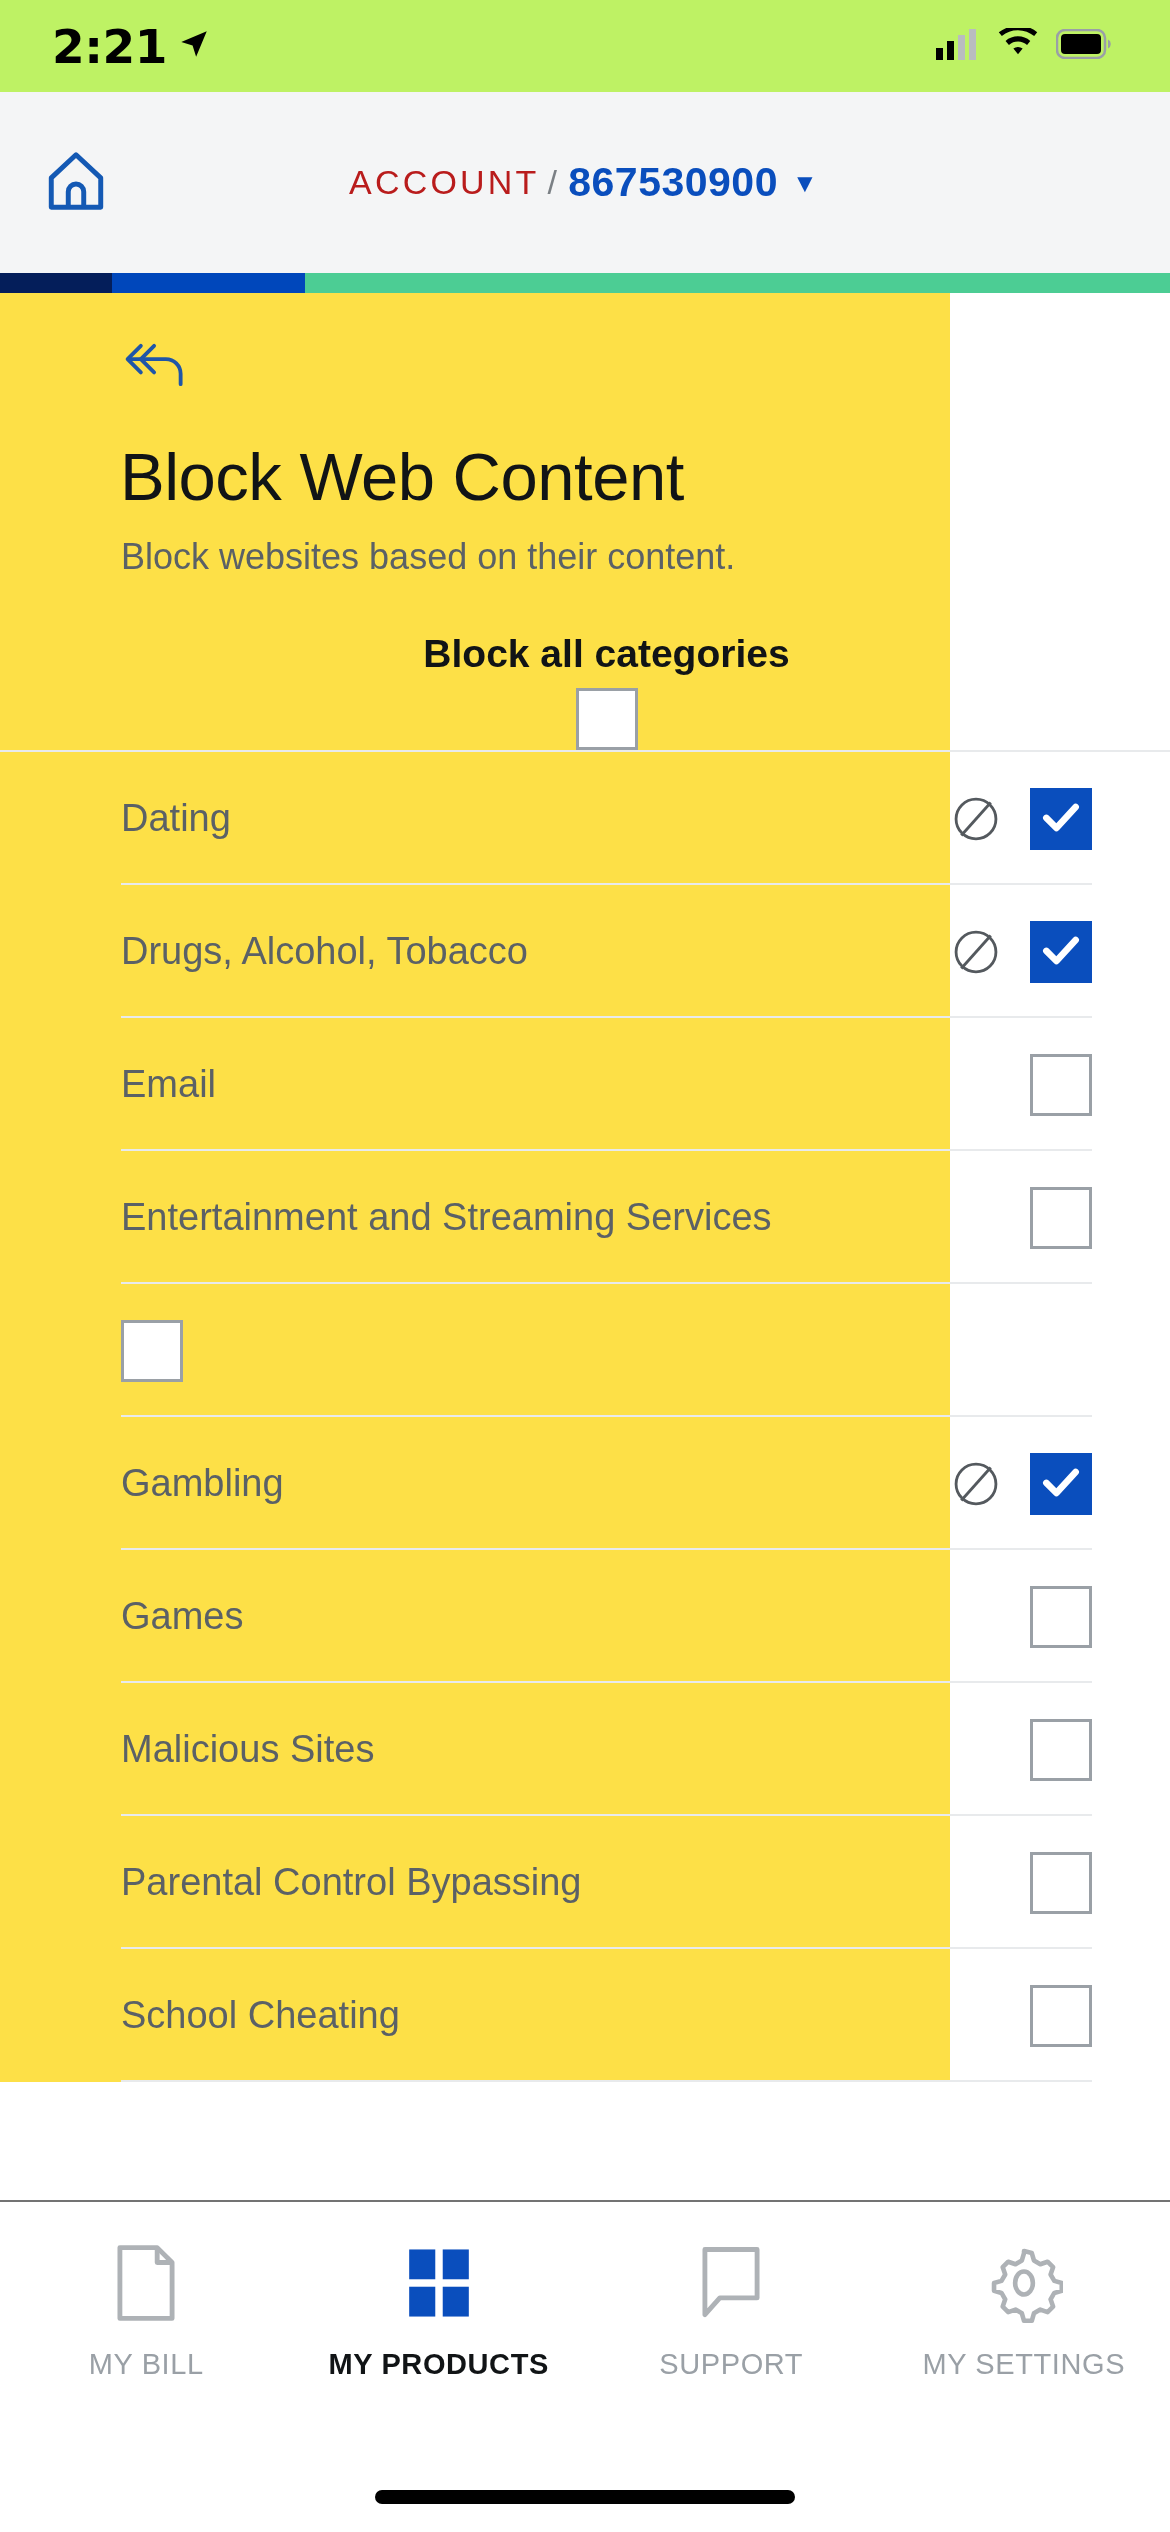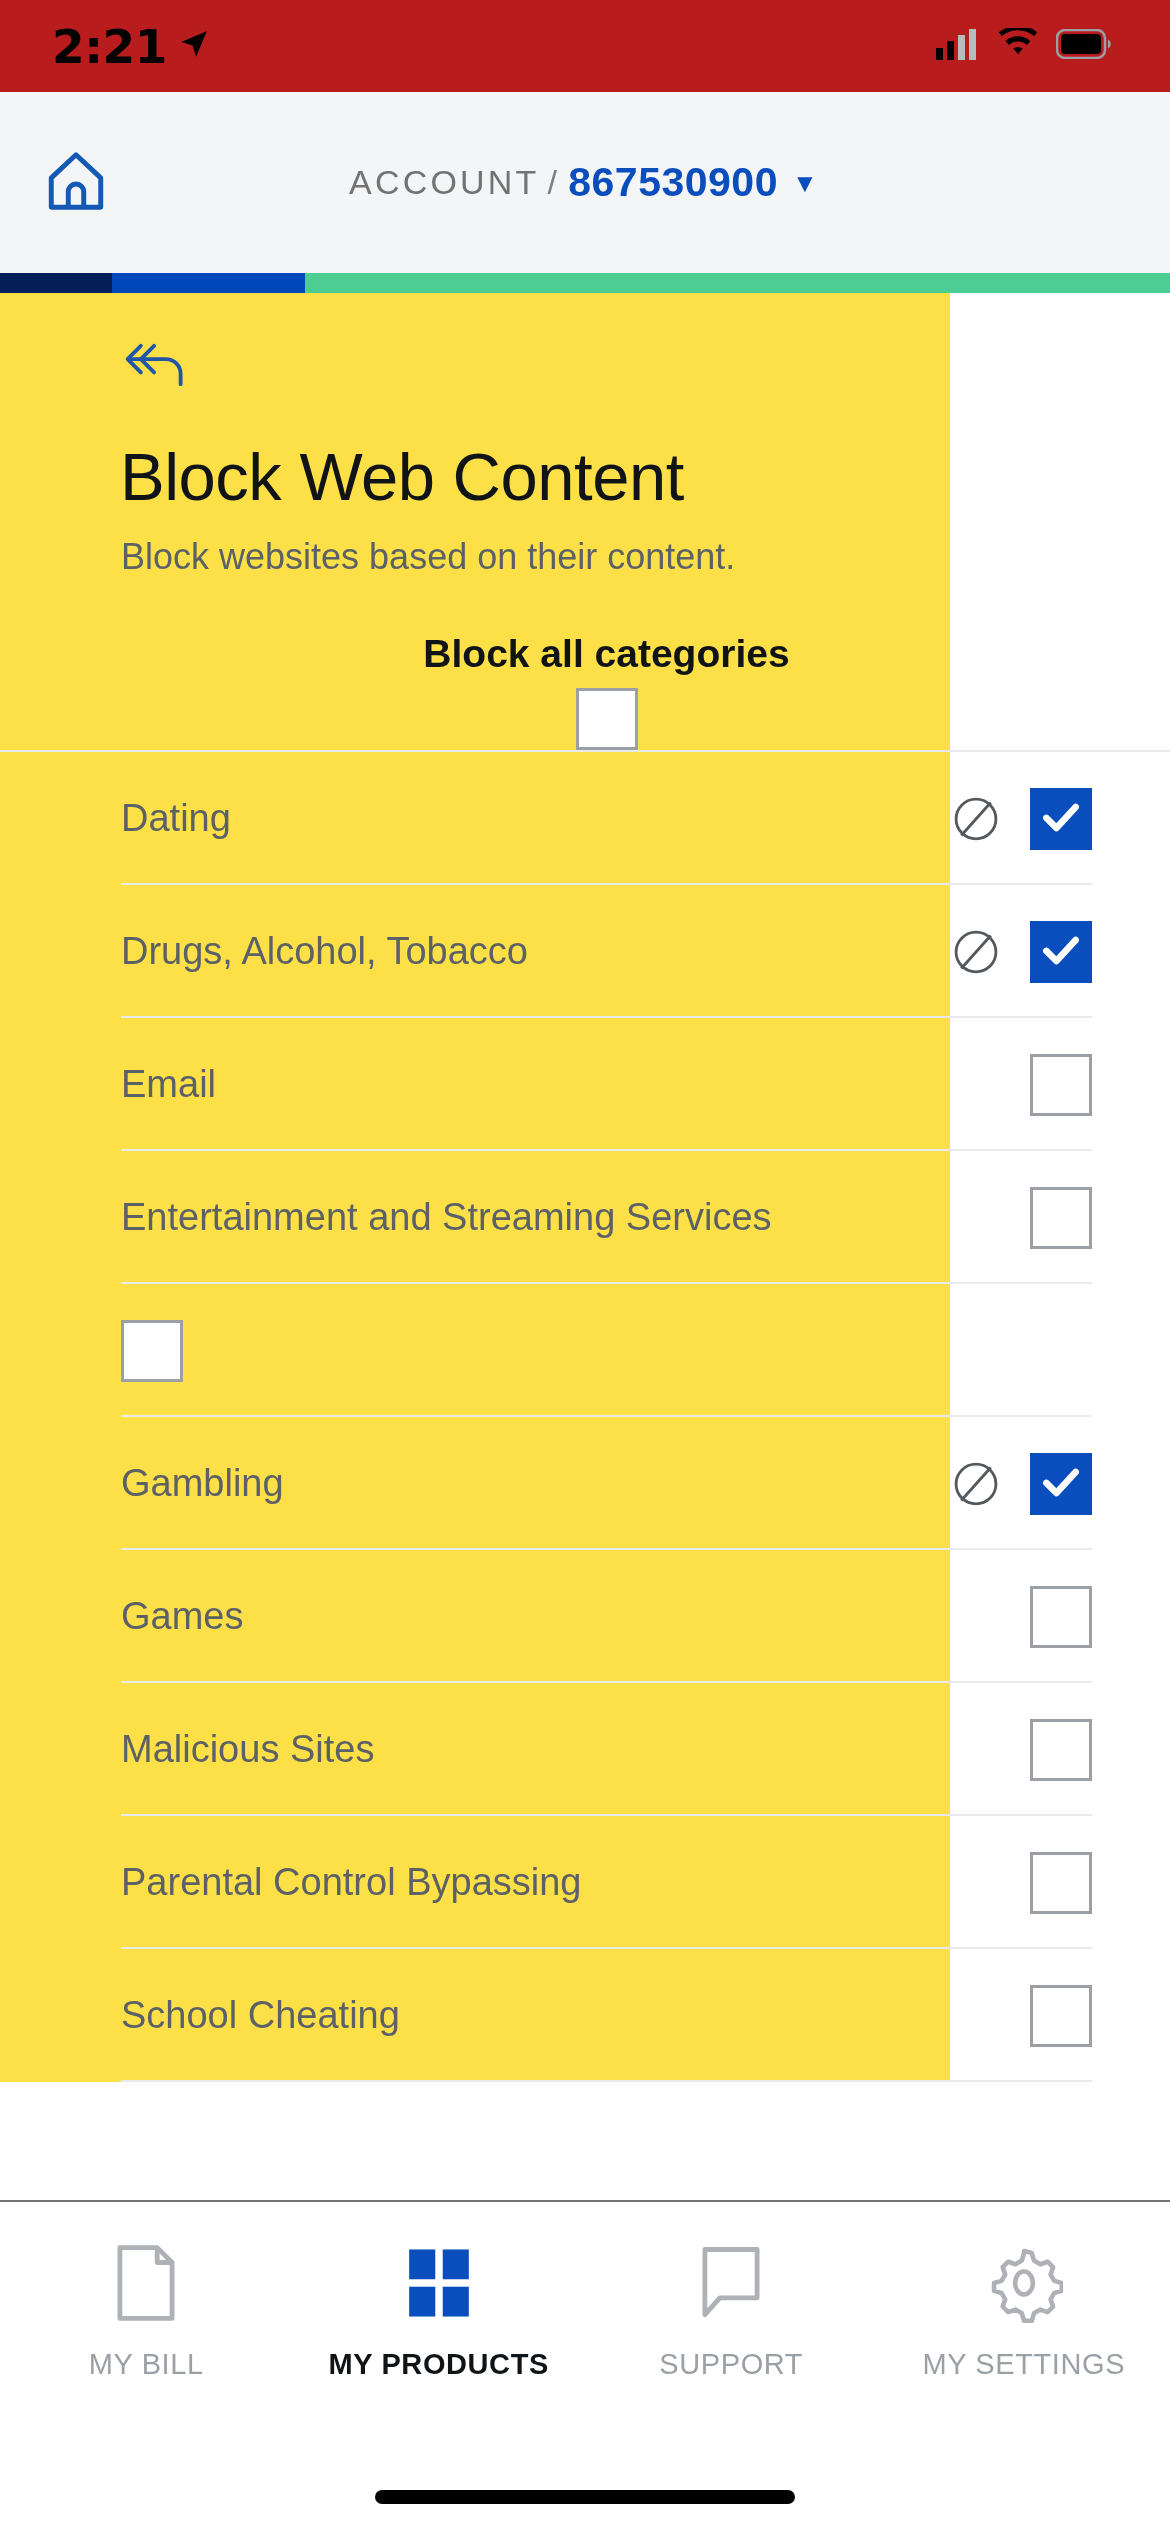--- a/index.html
+++ b/index.html
@@ -7,21 +7,21 @@
     width:1170px; height:2532px;
     background:#ffffff;
     font-family:"Liberation Sans", sans-serif;
     overflow:hidden;
   }
   #screen { position:relative; width:1170px; height:2532px; background:#ffffff; }
 
   
   .statusbar{
     position:absolute; top:0; left:0; width:1170px; height:92px;
-    background:#b91c1c;
+    background:#bef264;
     display:flex; align-items:center; justify-content:space-between;
     padding:0 58px 0 52px;
   }
   .sb-left{ display:flex; align-items:center; gap:10px; }
   .sb-time{ font-size:47px; font-weight:600; color:#000; letter-spacing:-0.5px;
             font-family:"DejaVu Sans", sans-serif; }
   .sb-right{ display:flex; align-items:center; gap:16px; }
 
   
   .acct-header{
@@ -30,21 +30,21 @@
     display:flex; align-items:center;
   }
   .home-btn{ position:absolute; left:40px; top:50%; transform:translateY(-50%);
              width:72px; height:72px; display:flex; align-items:center; justify-content:center; }
   .acct-title{
     width:1170px; text-align:center;
     font-size:34px; letter-spacing:3.2px; color:#7b8085;
     font-family:"Liberation Sans", sans-serif;
     display:flex; align-items:center; justify-content:center; gap:0;
   }
-  .acct-label{ color:#737373; font-weight:400; letter-spacing:3.2px; }
+  .acct-label{ color:#b91c1c; font-weight:400; letter-spacing:3.2px; }
   .acct-sep{ color:#7b8085; margin:0 8px; }
   .acct-num{ color:#0a4ebd; font-weight:700; letter-spacing:0.5px; font-size:41px; }
   .acct-caret{ color:#0a4ebd; font-size:26px; margin-left:14px; line-height:1; }
 
   
   .tribar{ position:absolute; top:273px; left:0; width:1170px; height:20px; display:flex; }
   .tribar i{ display:block; height:100%; }
   .tri-1{ width:112px; background:#041e5a; }
   .tri-2{ width:193px; background:#0047bb; }
   .tri-3{ flex:1; background:#4ccd94; }

